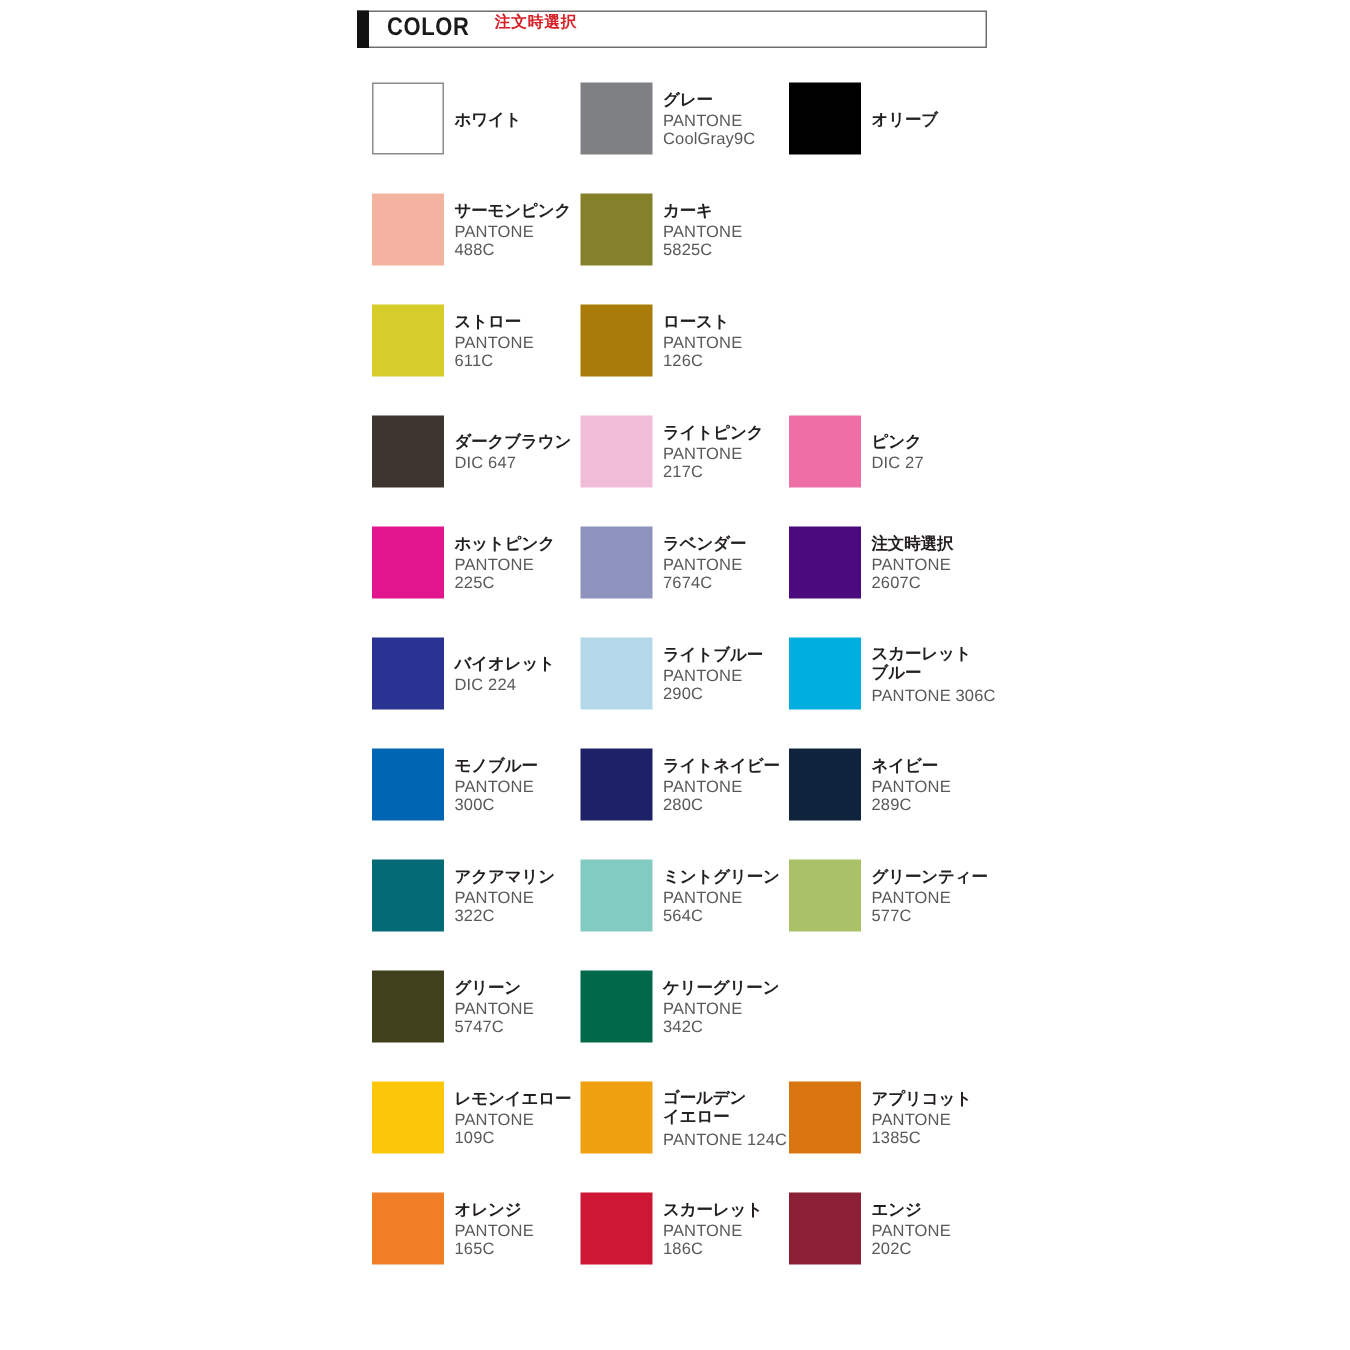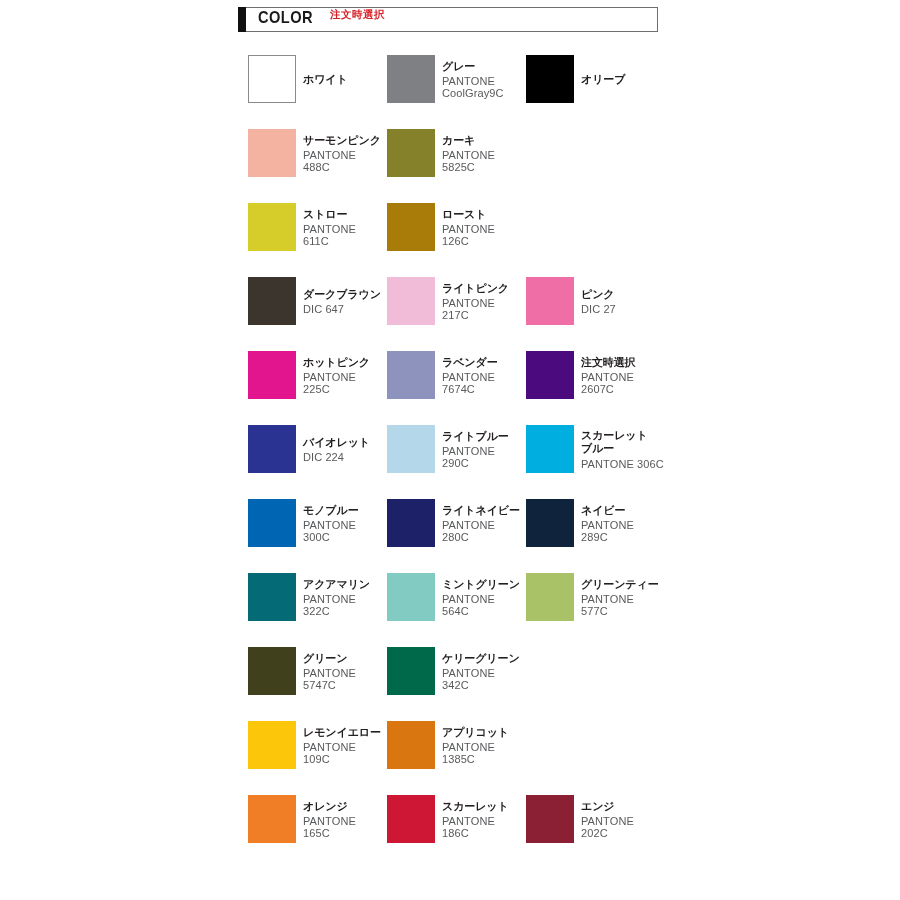--- a/index.html
+++ b/index.html
@@ -325,20 +325,28 @@
     <div class="row">
       <div class="cell">
         <div class="swatch" style="background: rgb(252, 199, 11);"></div>
         <div class="cell-text">
           <div class="color-name">レモンイエロー</div>
           <div class="color-code">PANTONE
 109C</div>
         </div>
       </div>
       <div class="cell">
+        <div class="swatch" style="background: rgb(238, 160, 16);"></div>
+        <div class="cell-text">
+          <div class="color-name">ゴールデン
+イエロー</div>
+          <div class="color-code">PANTONE 124C</div>
+        </div>
+      </div>
+      <div class="cell">
         <div class="swatch" style="background: rgb(217, 118, 16);"></div>
         <div class="cell-text">
           <div class="color-name">アプリコット</div>
           <div class="color-code">PANTONE
 1385C</div>
         </div>
       </div>
     </div>
     <div class="row">
       <div class="cell">

